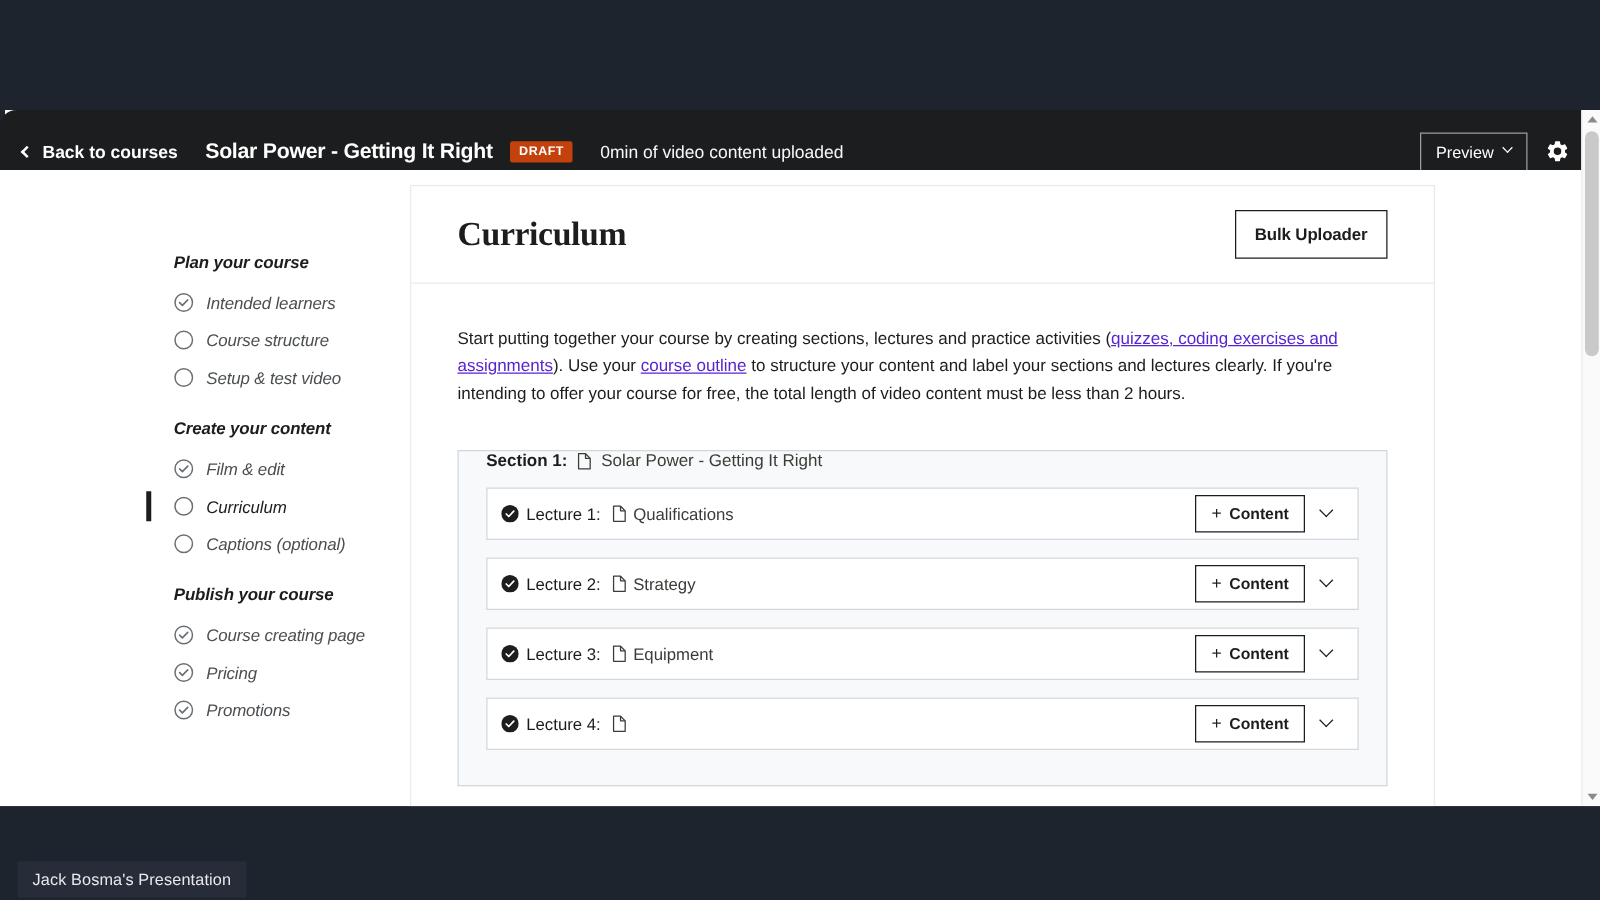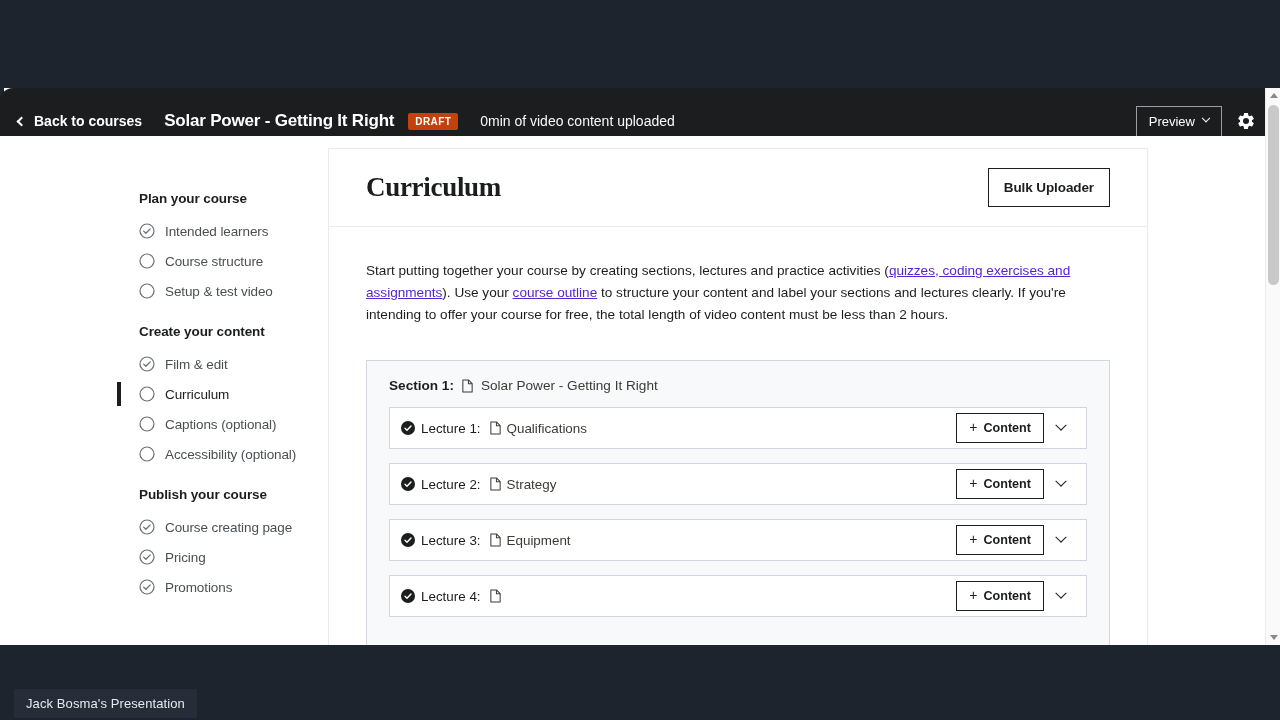--- a/index.html
+++ b/index.html
@@ -80,21 +80,21 @@
     display:inline-block; width:6px; height:6px;
     border-right:1.6px solid currentColor; border-bottom:1.6px solid currentColor;
     transform: rotate(45deg) translate(-2px,-2px);
   }
   .gear-icon { width:20px; height:20px; cursor:pointer; }
 
   
   .page-body { position:absolute; left:0; top:48px; width:1280px; height:509px; background:#fff; }
 
   
-  .sidebar { position:absolute; left:117px; top:55px; width:210px; }
+  .sidebar { position:absolute; left:117px; top:66px; width:210px;font-style:italic; }
   .side-group { margin-bottom: 18px; }
   .side-group-title {
     font-size: 13.5px; font-weight:700; color:#1c1d1f; margin-bottom: 10px; margin-left: 22px;
     letter-spacing: -.1px;
   }
   .side-item {
     position: relative;
     display:flex; align-items:center; gap:10px;
     height: 30px; padding-left: 22px; cursor:pointer;
   }
@@ -132,21 +132,21 @@
   .intro {
     font-size:13.6px; line-height:1.62; color:#1c1d1f; max-width: 742px;
   }
   .intro a { color:#5624d0; text-decoration: underline; }
 
   
   .section-block {
     margin-top: 34px;
     border:1px solid #d1d7dc;
     background:#f7f9fa;
-    padding: 17px 15px 14px 15px;
+    padding: 0 15px 14px 15px;
   }
   .section-head { display:flex; align-items:center; gap:7px; padding-left: 7px;}
   .section-label { font-size:13.6px; font-weight:700; color:#1c1d1f; }
   .section-name { font-size:13.6px; color:#3c3b37; }
   .doc-icon { width:13px; height:14px; display:inline-block; }
 
   .lecture-list { margin-top: 14px; padding: 0 7px; }
   .lecture-row {
     display:flex; align-items:center;
     background:#fff; border:1px solid #d1d7dc;
@@ -282,28 +282,20 @@
 
           <div class="side-item">
             <span class="circle">
               <svg viewBox="0 0 16 16" width="16" height="16">
                   <circle cx="8" cy="8" r="7" fill="none" stroke="#6a6f73" stroke-width="1.2"></circle>
                 </svg>
             </span>
             <span class="label">Captions (optional)</span>
           </div>
 
-          <div class="side-item">
-            <span class="circle">
-              <svg viewBox="0 0 16 16" width="16" height="16">
-                  <circle cx="8" cy="8" r="7" fill="none" stroke="#6a6f73" stroke-width="1.2"></circle>
-                </svg>
-            </span>
-            <span class="label">Accessibility (optional)</span>
-          </div>
         </div>
 
         <div class="side-group">
           <div class="side-group-title">Publish your course</div>
 
           <div class="side-item">
             <span class="circle">
               <svg viewBox="0 0 16 16" width="16" height="16">
                   <circle cx="8" cy="8" r="7" fill="none" stroke="#6a6f73" stroke-width="1.2"></circle>
                   <path d="M4.7 8.1l2.2 2.2 4.3-4.4" fill="none" stroke="#6a6f73" stroke-width="1.3" stroke-linecap="round" stroke-linejoin="round"></path>

